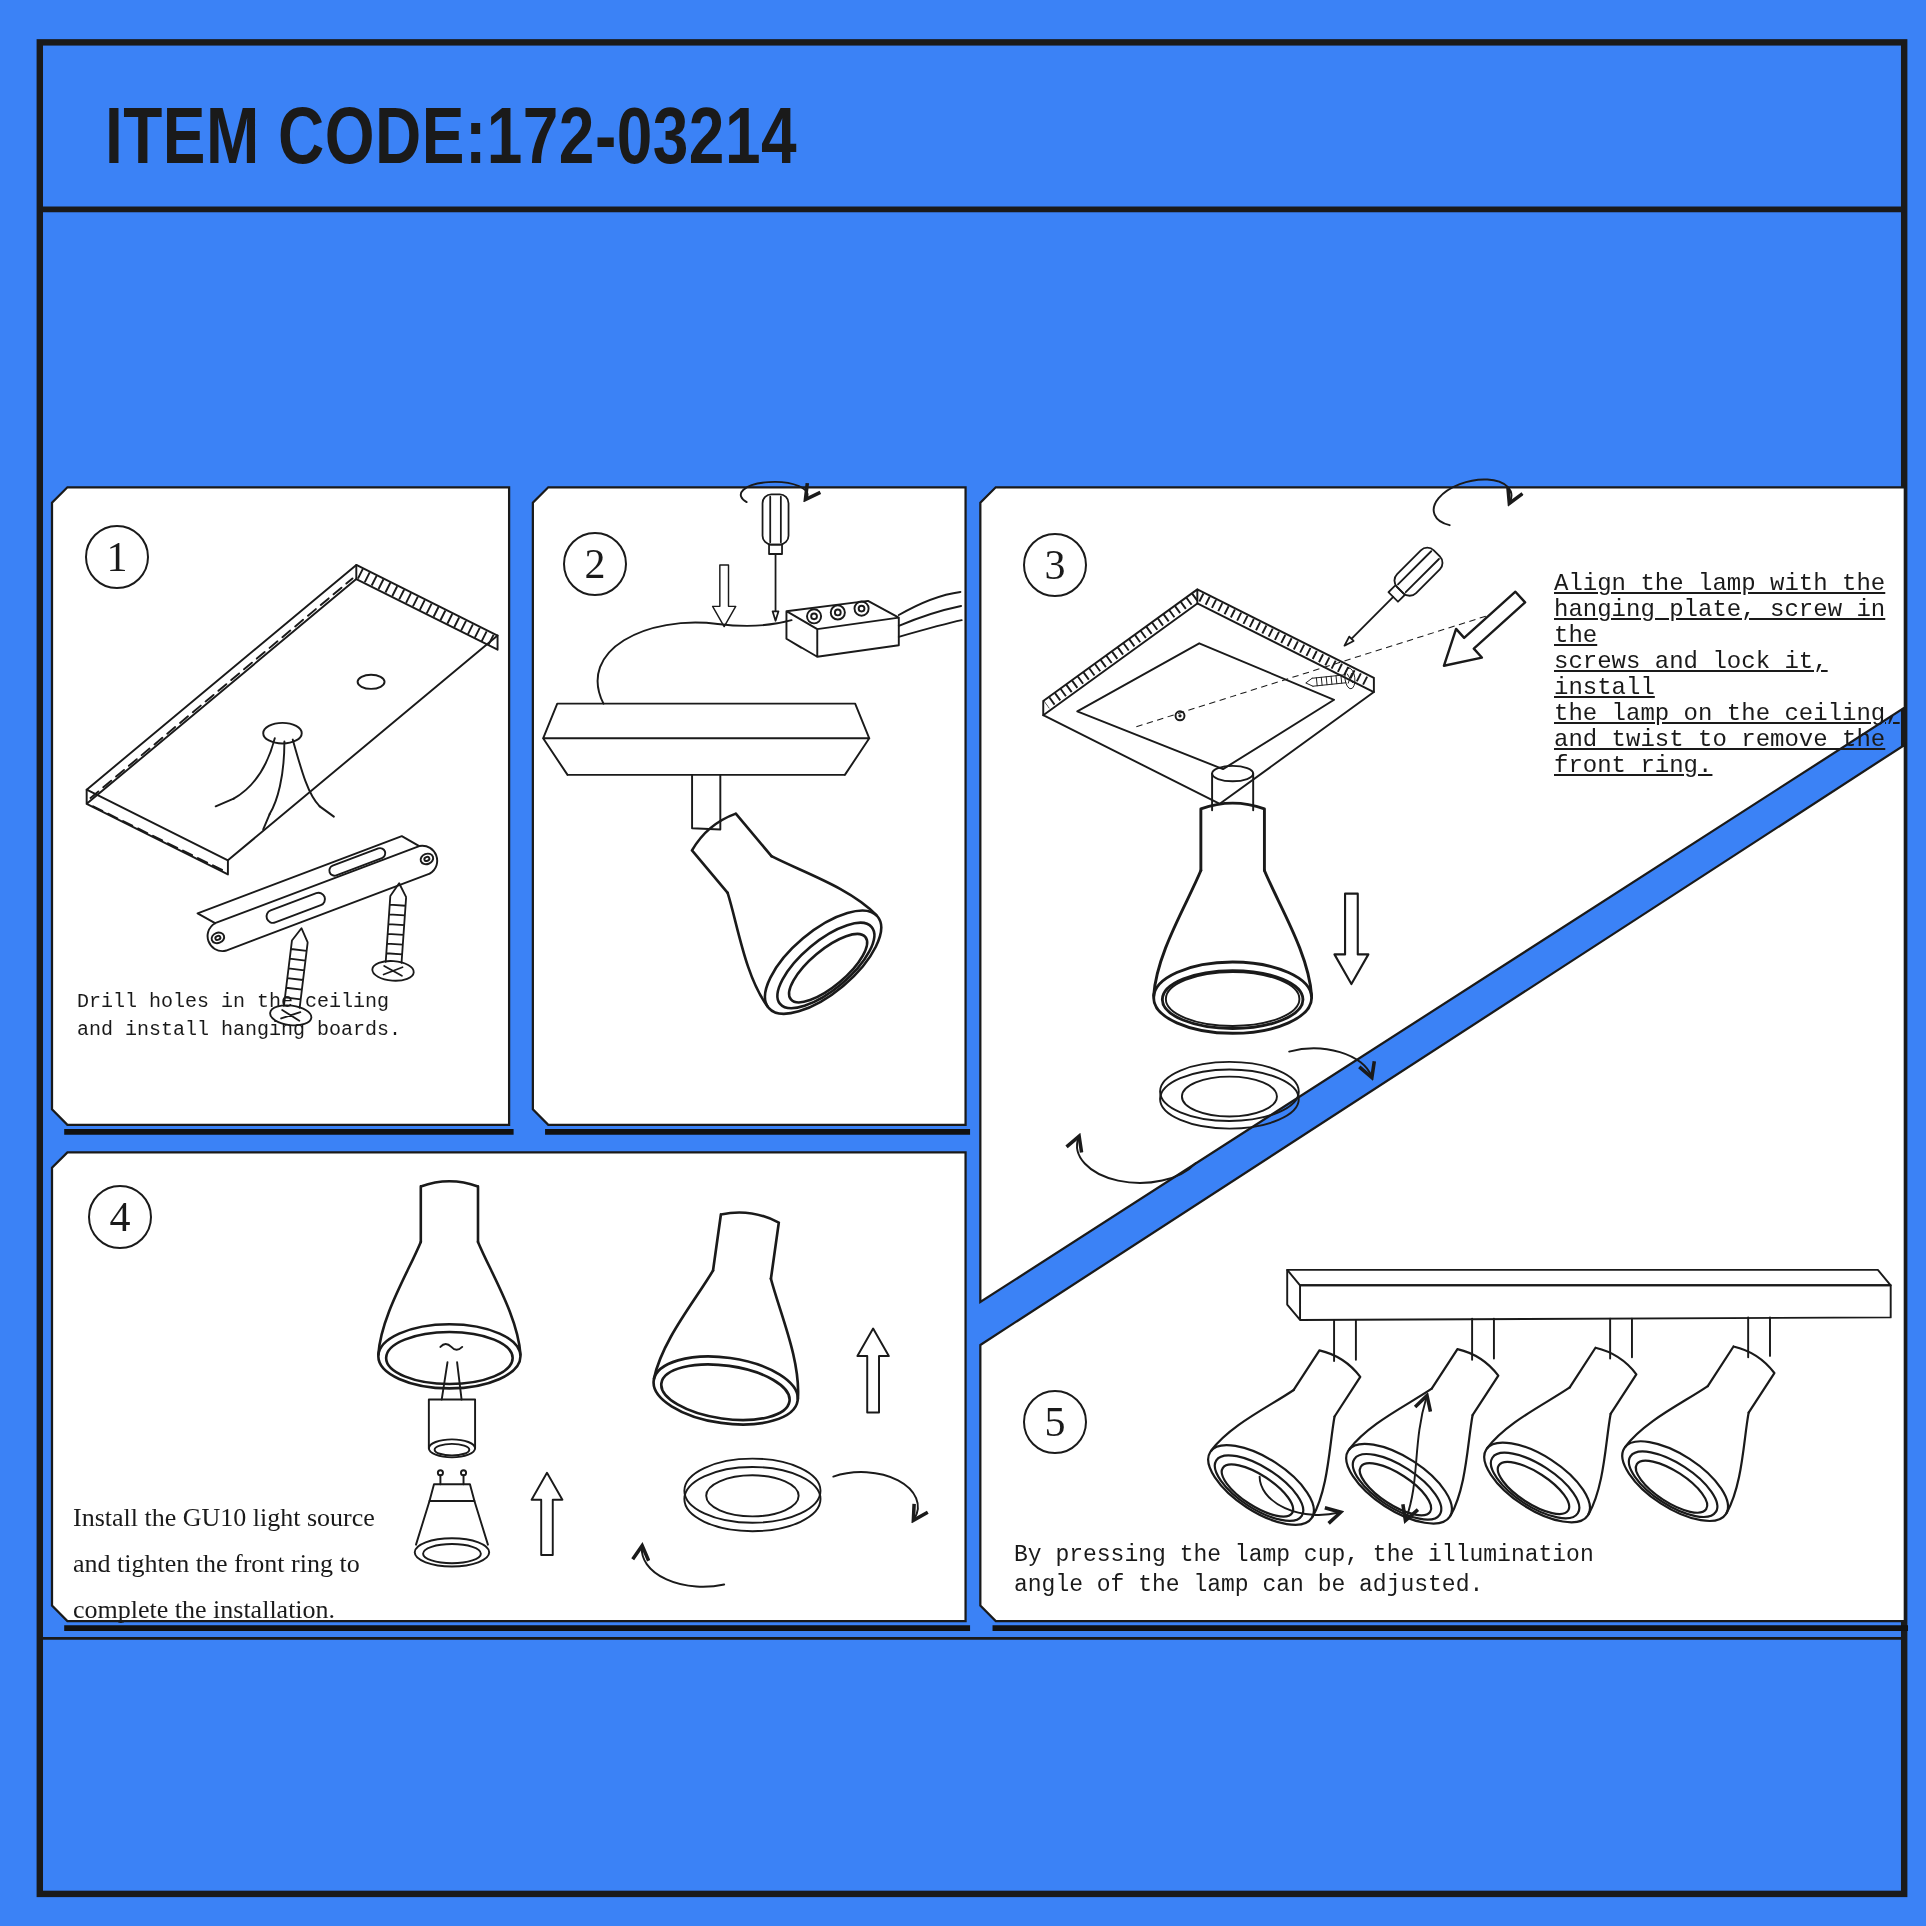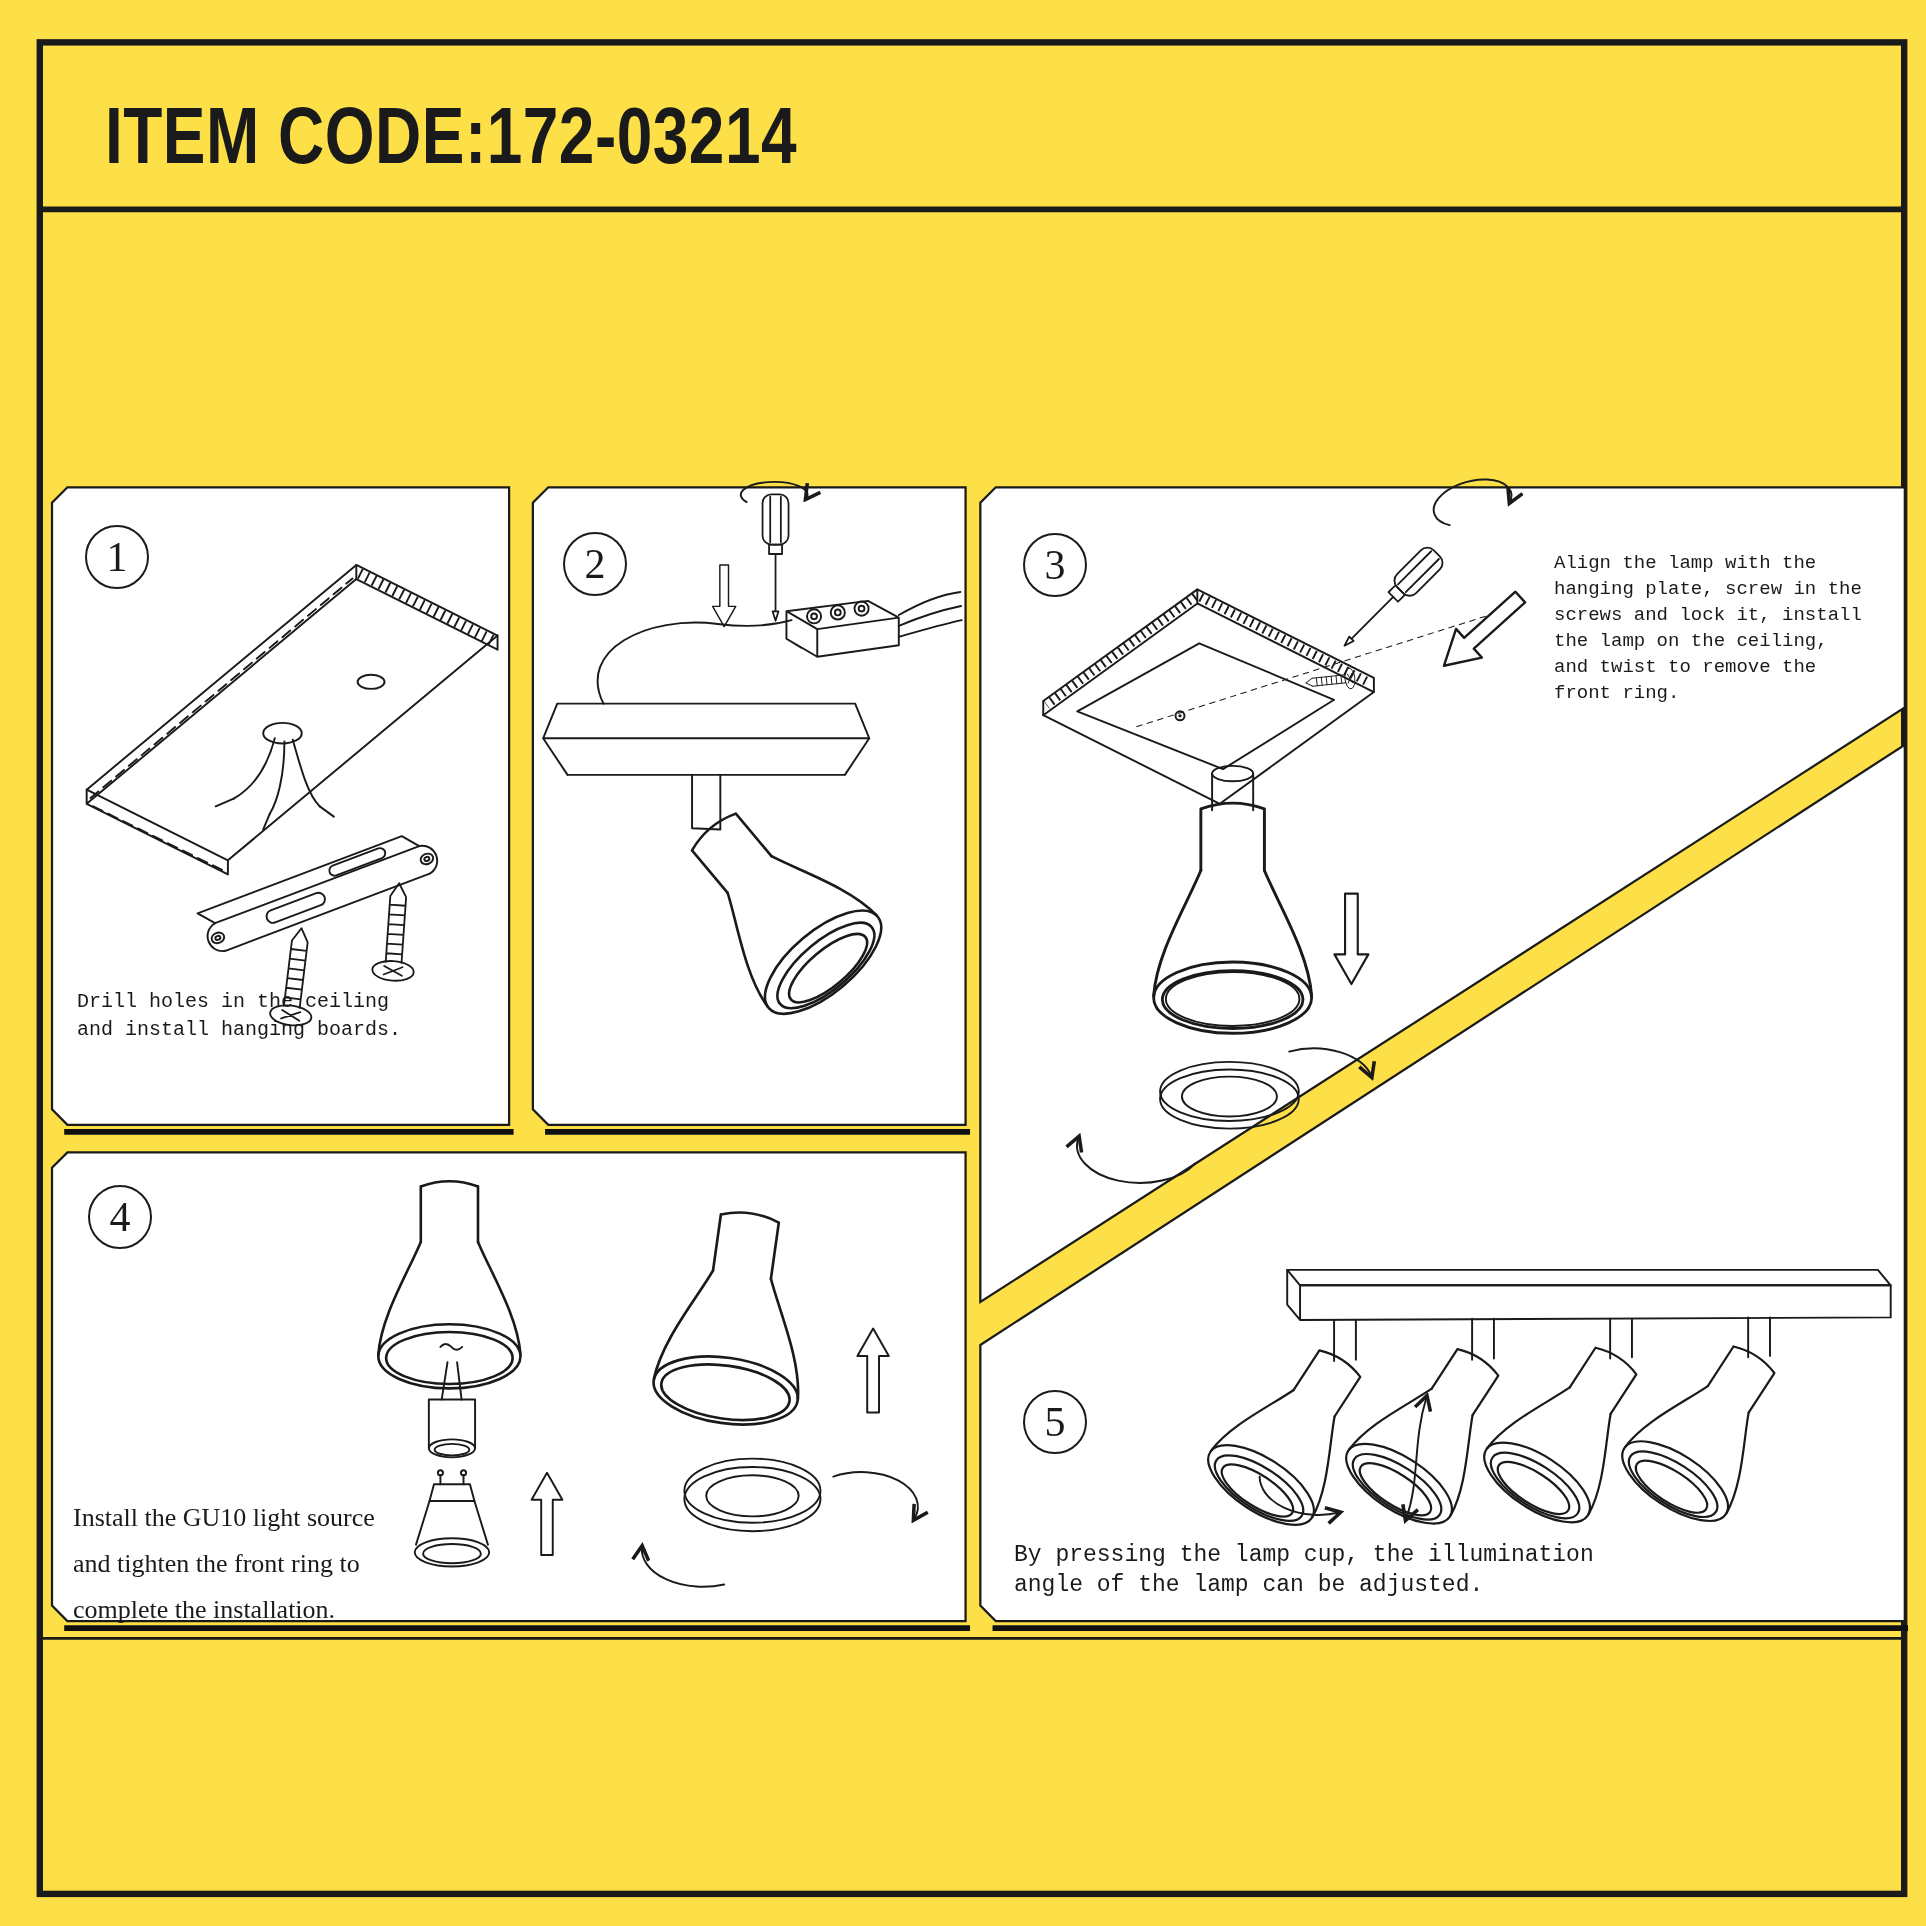--- a/index.html
+++ b/index.html
@@ -1,34 +1,34 @@
 <!DOCTYPE html>
 <html style="font-size:10.3px"><head>
 <meta charset="utf-8">
 <style>
   html,body{margin:0;padding:0;background:#fff;}
-  .page{position:relative;width:1926px;height:1926px;background:#fde047;overflow:hidden;
+  .page{position:relative;width:1926px;height:1926px;background:#3b82f6;overflow:hidden;
         font-family:"Liberation Sans",sans-serif;color:#1a1a1a;}
   svg.artwork{position:absolute;left:0;top:0;width:1926px;height:1926px;}
   svg.artwork *{vector-effect:none;}
   .ln{stroke:#1a1a1a;fill:none;stroke-width:3;stroke-linecap:round;stroke-linejoin:round;}
   .panel{stroke:#1a1a1a;fill:#ffffff;stroke-width:3.5;stroke-linejoin:miter;}
   .shadow{stroke:#111;stroke-width:9;fill:none;}
   .frame{stroke:#1a1a1a;fill:none;}
   .title{position:absolute;left:105px;top:90px;font-size:80px;font-weight:700;
          letter-spacing:0.6px;transform:scaleX(0.8);transform-origin:left top;white-space:nowrap;}
   .badge{position:absolute;width:60px;height:60px;border:2.6px solid #1a1a1a;border-radius:50%;
          display:flex;align-items:center;justify-content:center;
          font-family:"Liberation Serif",serif;font-size:42px;background:#fff;}
   .caption{position:absolute;white-space:pre-line;color:#1a1a1a;}
   .cap-mono{font-family:"Liberation Mono","DejaVu Sans Mono",monospace;}
   .cap-serif{font-family:"Liberation Serif",serif;}
   .cap1{left:77px;top:988px;font-size:20px;line-height:28px;}
   .cap2{left:548px;top:1013px;font-size:16px;line-height:25px;}
-  .cap3{left:1554px;top:550px;font-size:19px;line-height:26px;}
+  .cap3{left:1554px;top:571px;font-size:24px;line-height:26px;text-decoration:underline;}
   .cap4{left:73px;top:1495px;font-size:26px;line-height:46px;}
   .cap5{left:1014px;top:1541px;font-size:23px;line-height:29.5px;}
 </style>
 </head>
 <body>
 
 <div class="page">
 
   <svg class="artwork" viewBox="0 0 3000 3000" aria-hidden="true">
     <defs>

